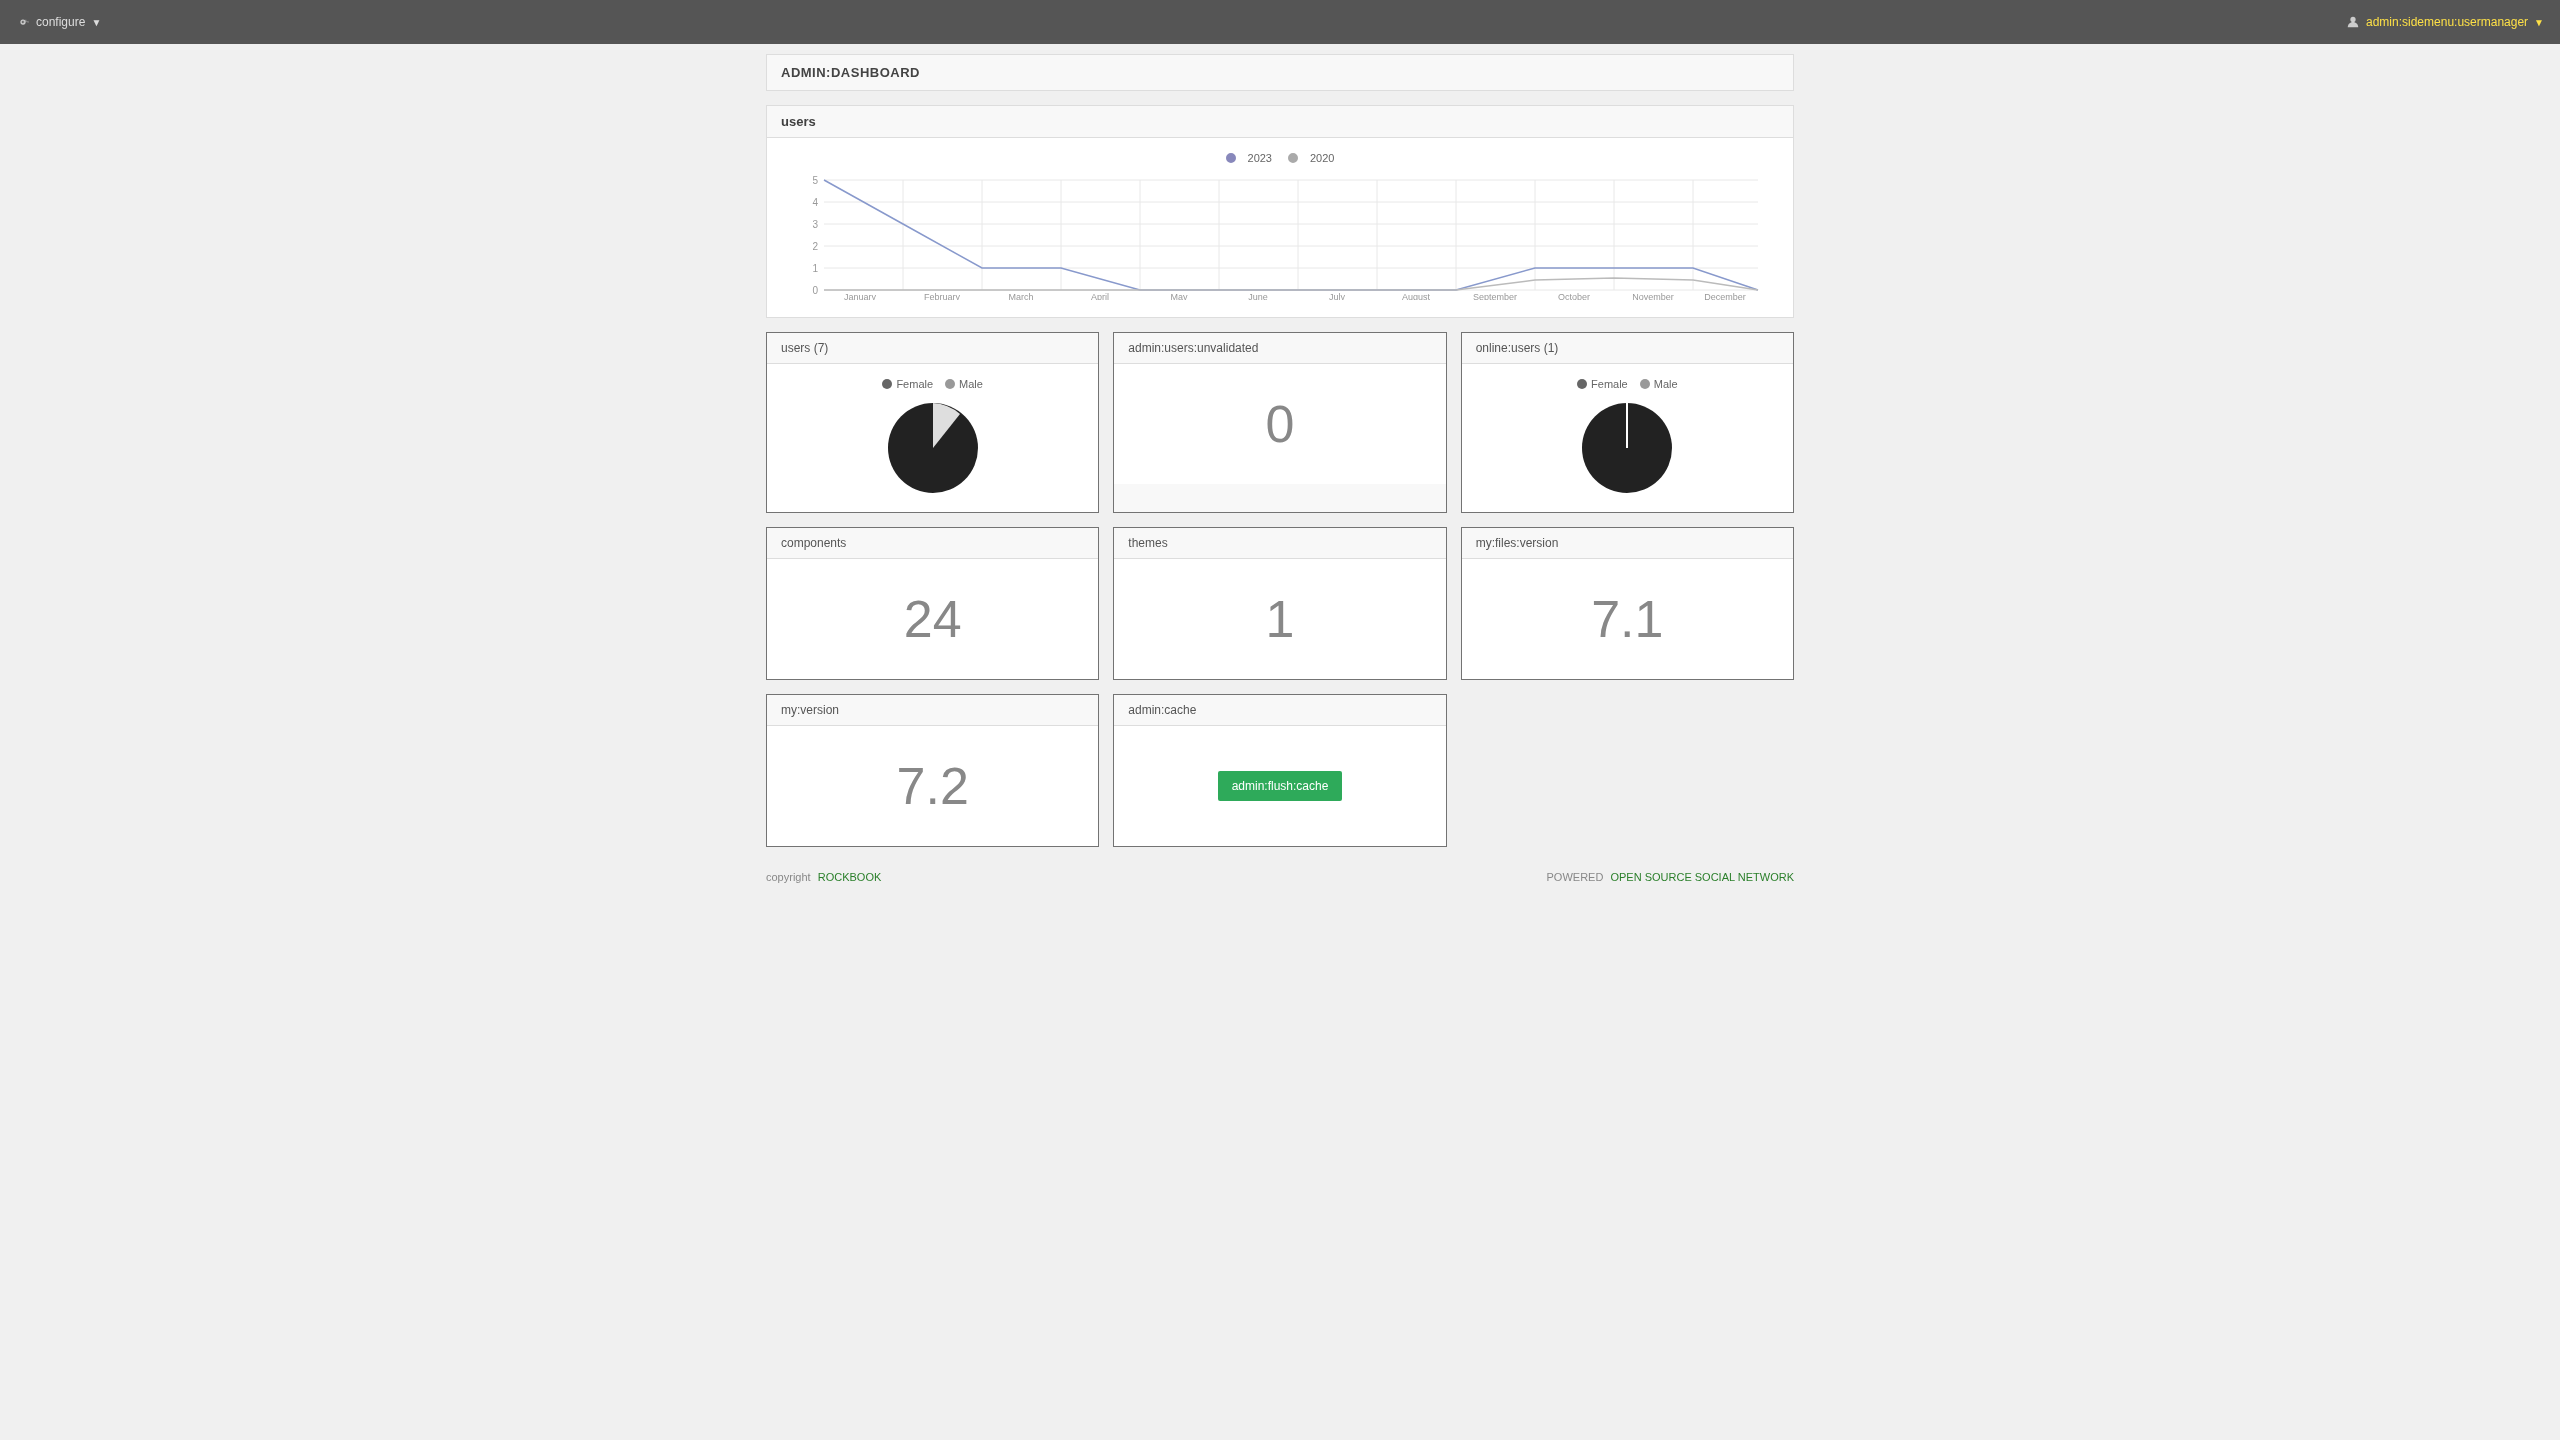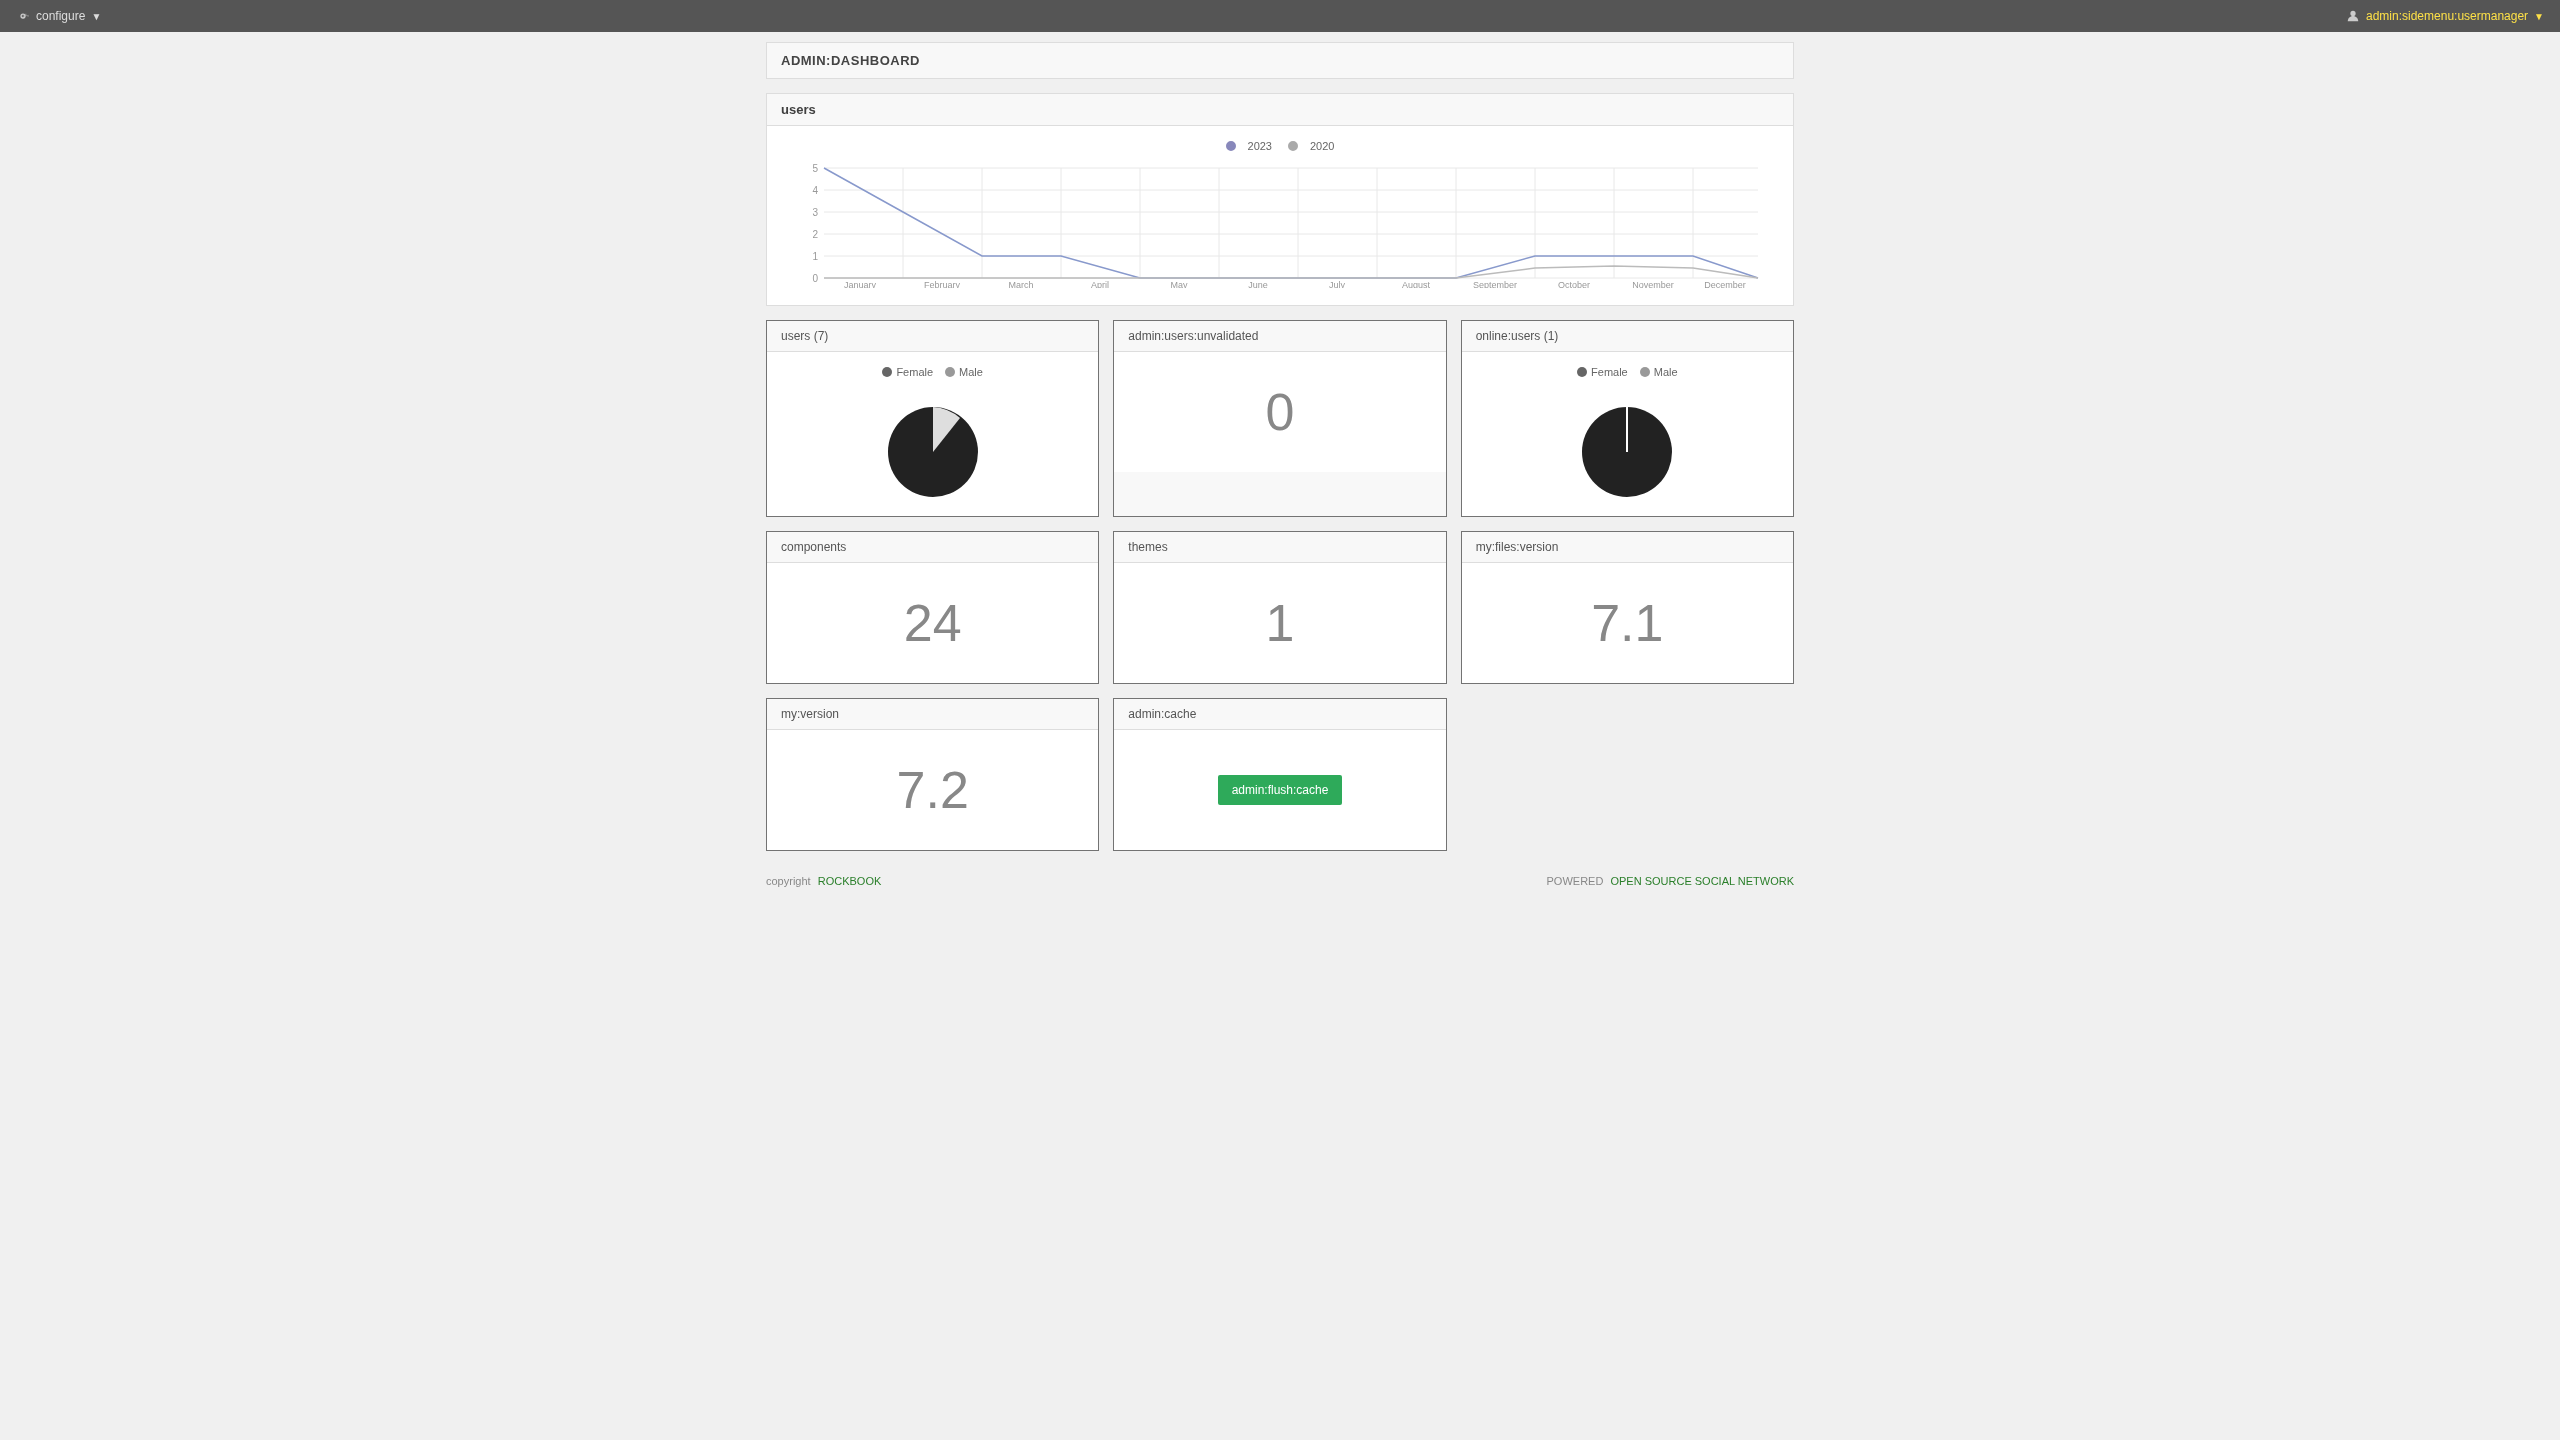--- a/index.html
+++ b/index.html
@@ -11,21 +11,21 @@
     }
 
     
     .top-nav {
       background: #555;
       color: #ddd;
       display: flex;
       align-items: center;
       justify-content: space-between;
       padding: 1px 16px;
-      height: 32px;
+      height: 44px;
     }
     .top-nav-left, .top-nav-right {
       display: flex;
       align-items: center;
       gap: 6px;
       cursor: pointer;
       font-size: 12px;
     }
     .top-nav-right span { color: #fde047; }
 
@@ -130,21 +130,21 @@
       display: flex;
       flex-direction: column;
       align-items: center;
       width: 100%;
     }
     .pie-legend {
       display: flex;
       gap: 12px;
       font-size: 11px;
       color: #666;
-      margin-bottom: 24px;
+      margin-bottom: 8px;
     }
     .pie-legend-item {
       display: flex;
       align-items: center;
       gap: 4px;
     }
     .pie-dot {
       width: 10px;
       height: 10px;
       border-radius: 50%;

